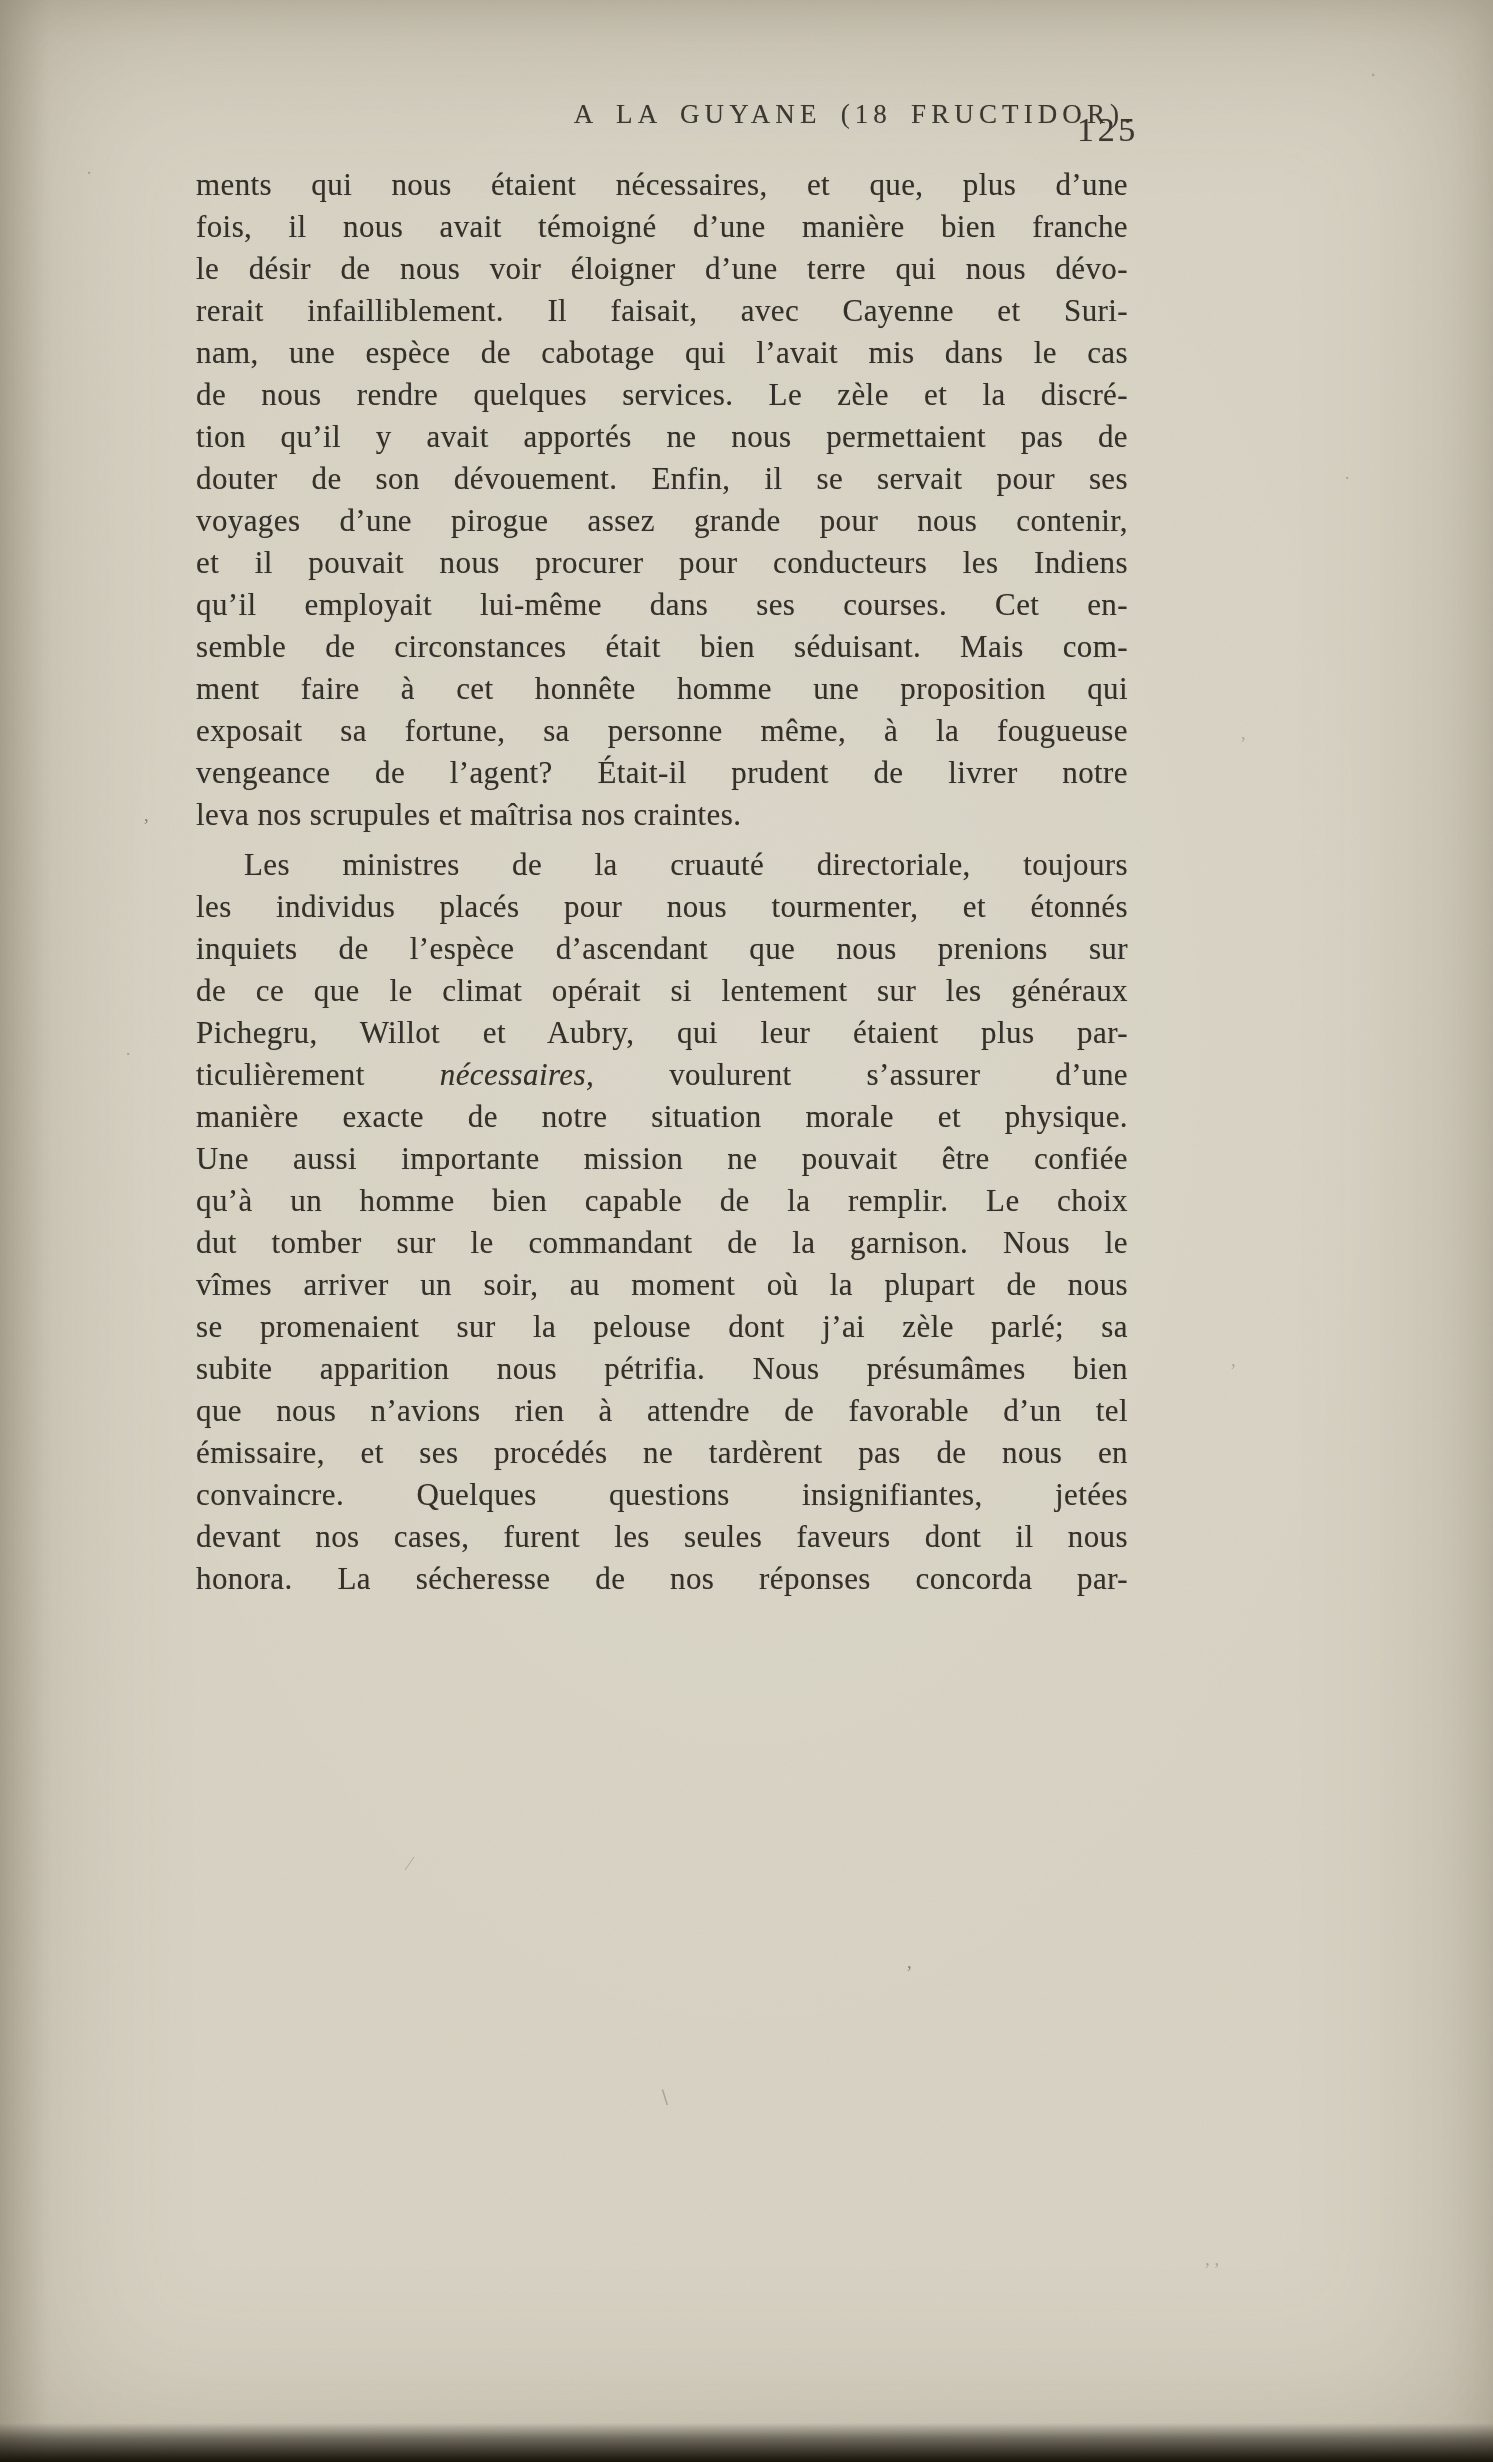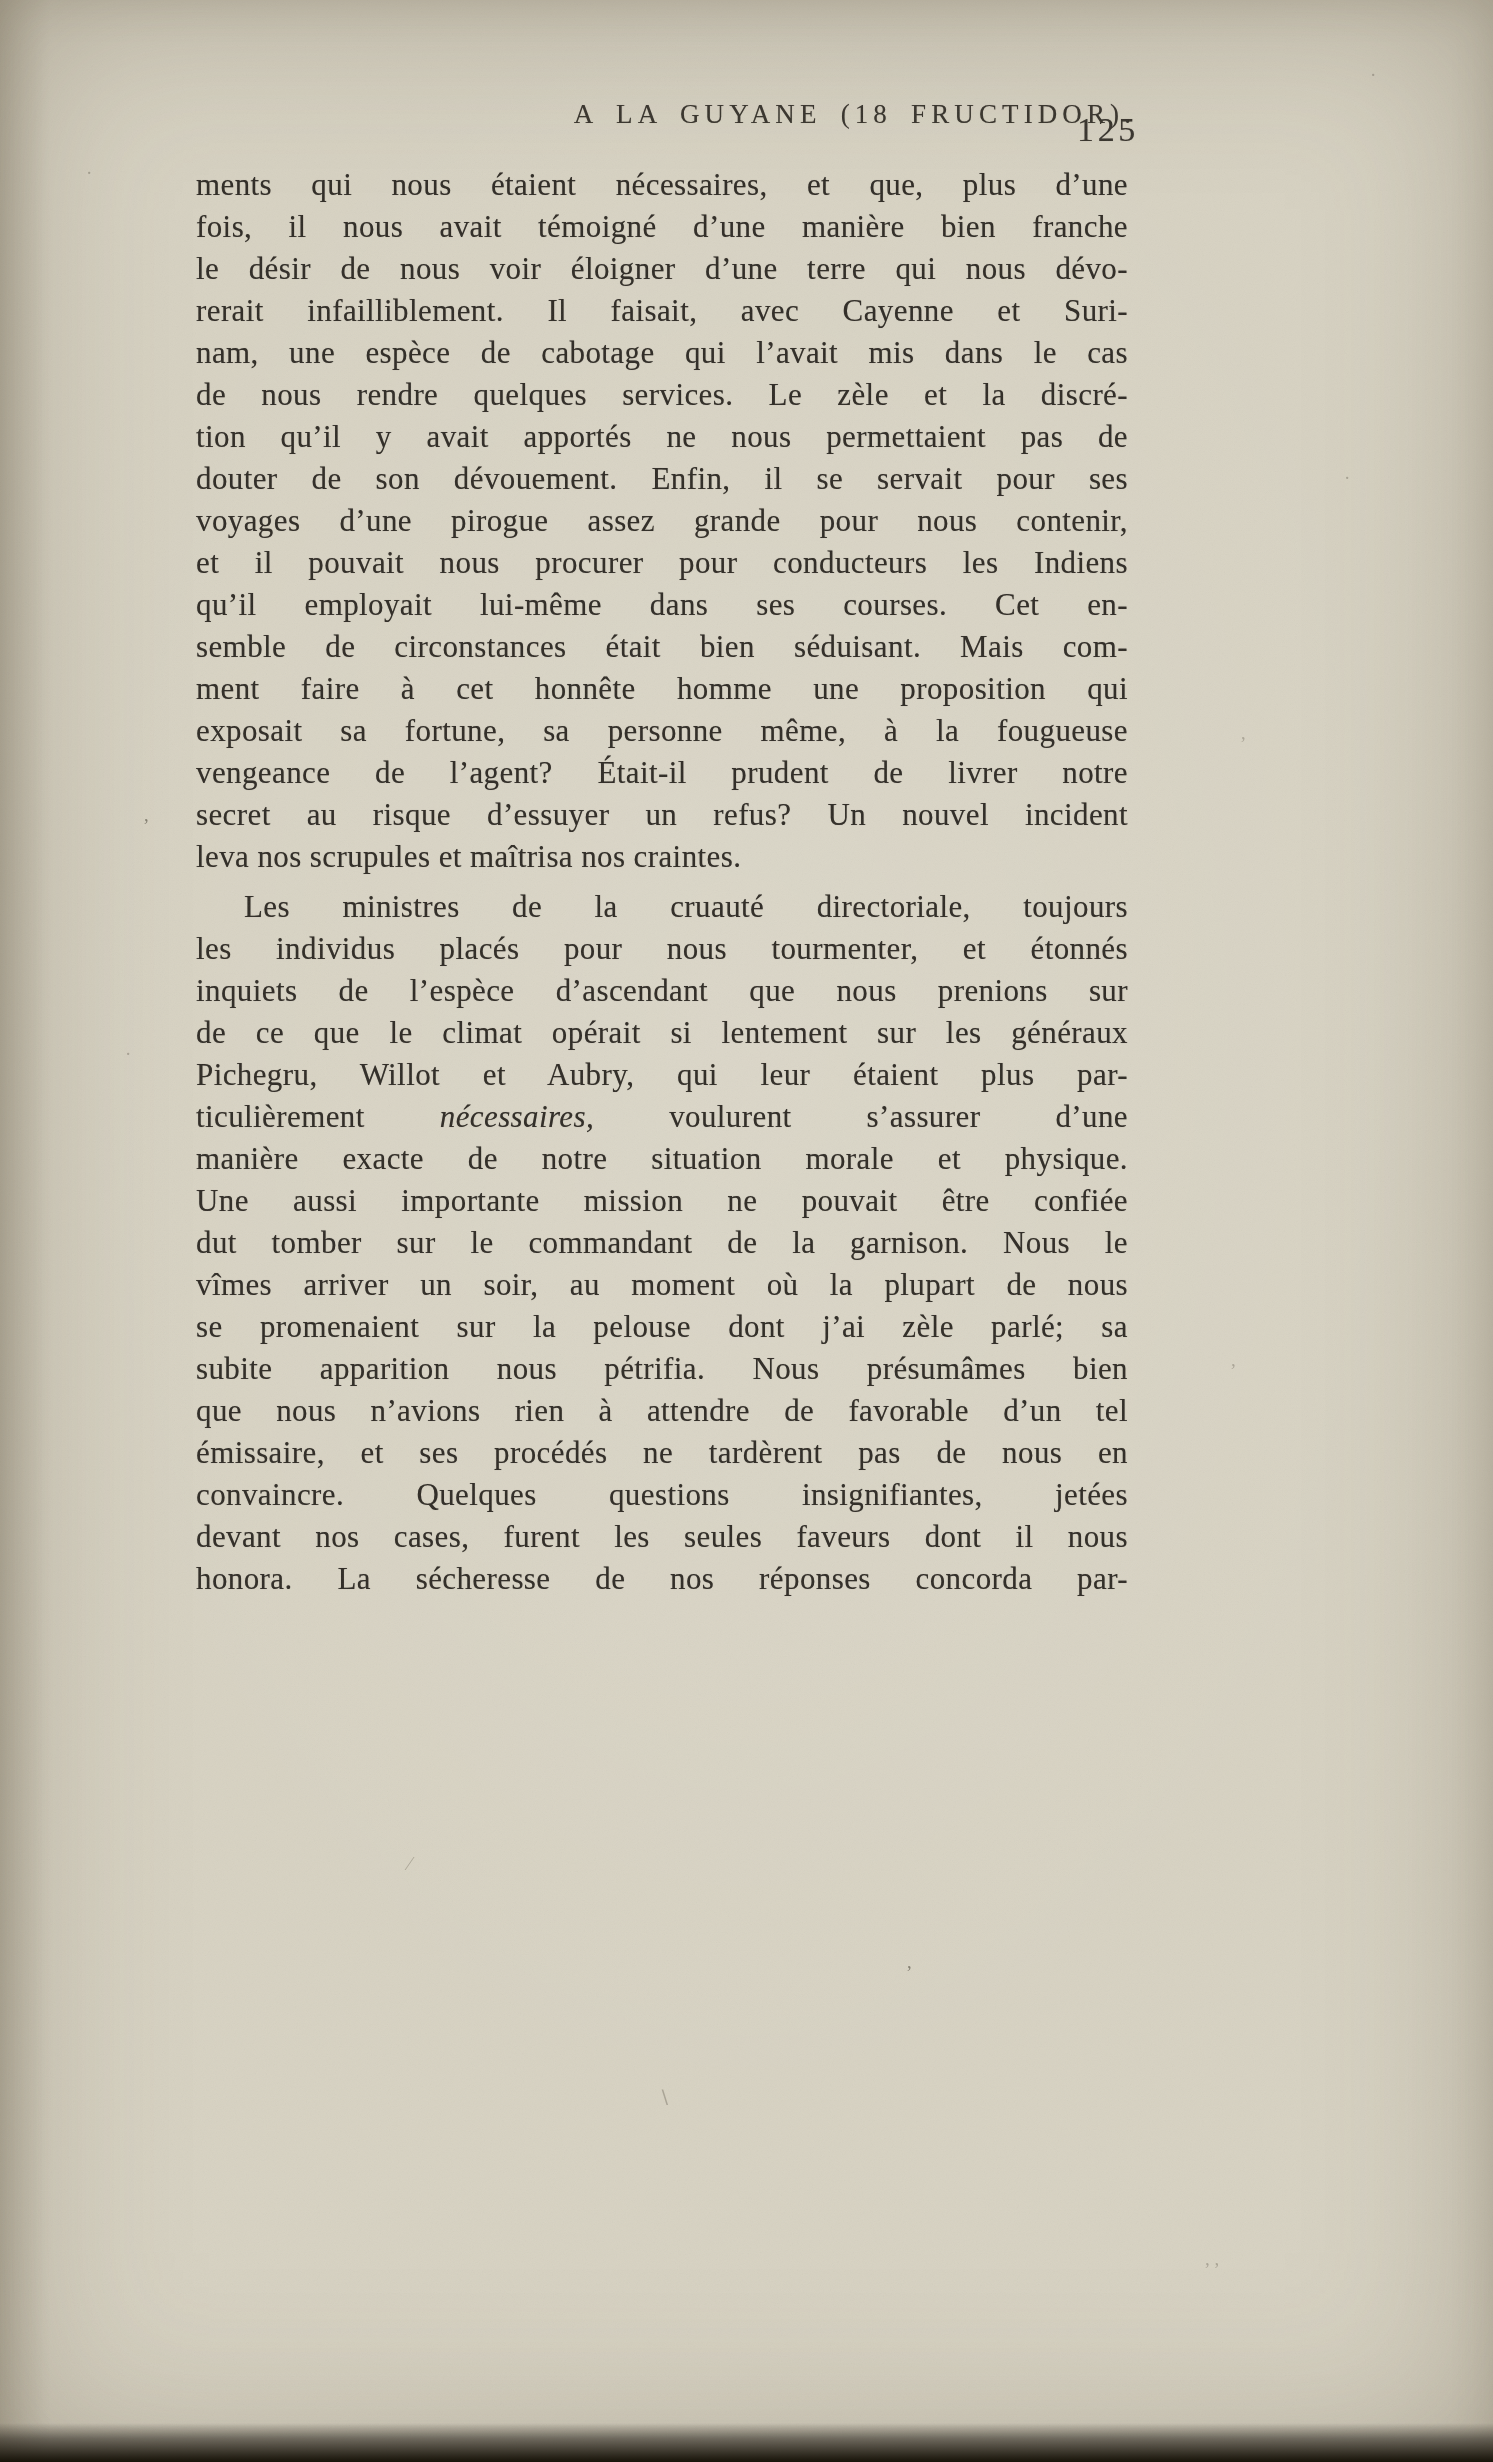--- a/index.html
+++ b/index.html
@@ -151,32 +151,32 @@
         <div class="line">de nous rendre quelques services. Le zèle et la discré-</div>
         <div class="line">tion qu’il y avait apportés ne nous permettaient pas de</div>
         <div class="line">douter de son dévouement. Enfin, il se servait pour ses</div>
         <div class="line">voyages d’une pirogue assez grande pour nous contenir,</div>
         <div class="line">et il pouvait nous procurer pour conducteurs les Indiens</div>
         <div class="line">qu’il employait lui-même dans ses courses. Cet en-</div>
         <div class="line">semble de circonstances était bien séduisant. Mais com-</div>
         <div class="line">ment faire à cet honnête homme une proposition qui</div>
         <div class="line">exposait sa fortune, sa personne même, à la fougueuse</div>
         <div class="line">vengeance de l’agent? Était-il prudent de livrer notre</div>
-        <div class="line">secret au risque d’essuyer un refus? Un nouvel incident</div>
         <div class="line last">leva nos scrupules et maîtrisa nos craintes.</div>
       </div>
       <div class="paragraph">
         <div class="line indent">Les ministres de la cruauté directoriale, toujours</div>
         <div class="line">les individus placés pour nous tourmenter, et étonnés</div>
         <div class="line">inquiets de l’espèce d’ascendant que nous prenions sur</div>
         <div class="line">de ce que le climat opérait si lentement sur les généraux</div>
         <div class="line">Pichegru, Willot et Aubry, qui leur étaient plus par-</div>
         <div class="line"><span class="">ticulièrement </span><span class="italic">nécessaires,</span><span class=""> voulurent s’assurer d’une</span></div>
         <div class="line">manière exacte de notre situation morale et physique.</div>
         <div class="line">Une aussi importante mission ne pouvait être confiée</div>
+        <div class="line">qu’à un homme bien capable de la remplir. Le choix</div>
         <div class="line">dut tomber sur le commandant de la garnison. Nous le</div>
         <div class="line">vîmes arriver un soir, au moment où la plupart de nous</div>
         <div class="line">se promenaient sur la pelouse dont j’ai zèle parlé; sa</div>
         <div class="line">subite apparition nous pétrifia. Nous présumâmes bien</div>
         <div class="line">que nous n’avions rien à attendre de favorable d’un tel</div>
         <div class="line">émissaire, et ses procédés ne tardèrent pas de nous en</div>
         <div class="line">convaincre. Quelques questions insignifiantes, jetées</div>
         <div class="line">devant nos cases, furent les seules faveurs dont il nous</div>
         <div class="line">honora. La sécheresse de nos réponses concorda par-</div>
       </div>

